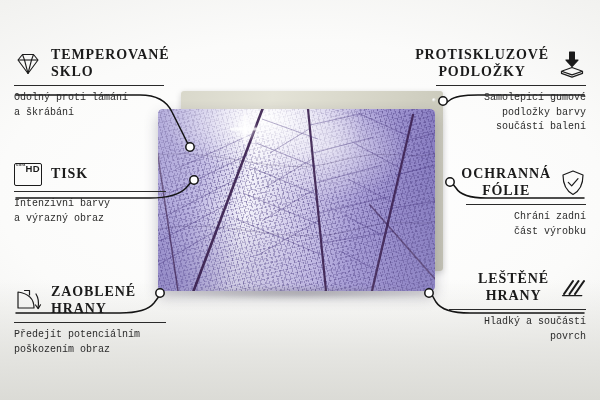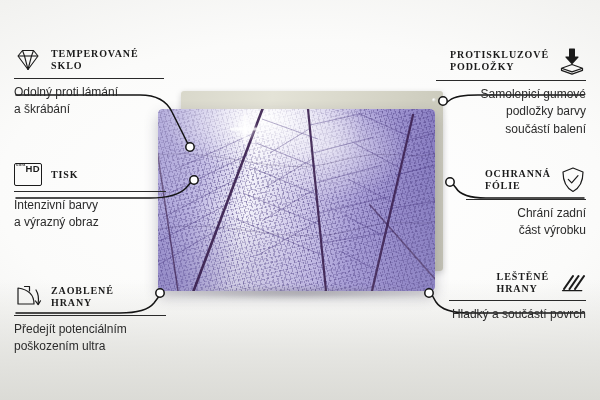--- a/index.html
+++ b/index.html
@@ -96,28 +96,28 @@
   #wires{position:absolute;inset:0;width:600px;height:400px;pointer-events:none;}
 
   
   .feat{position:absolute;}
   .feat .head{display:flex;align-items:center;gap:9px;}
   .feat.right .head{flex-direction:row-reverse;}
   .titles{line-height:1.18;}
   .titles .t1,.titles .t2{
     font-family:"Liberation Serif",serif;
     font-weight:700;letter-spacing:.9px;
-    font-size:10px;color:#1b1b1b;text-transform:uppercase;
+    font-size:14px;color:#1b1b1b;text-transform:uppercase;
     white-space:nowrap;
   }
-  .feat.right .titles{text-align:left;}
+  .feat.right .titles{text-align:center;}
   .rule{height:1px;background:#2a2a2a;margin:5px 0 5px 0;}
   .desc{
-    font-family:Liberation Sans, sans-serif;
-    font-size:12px;color:#2b2b2b;line-height:1.45;white-space:pre-line;
+    font-family:Liberation Mono, monospace;
+    font-size:10px;color:#2b2b2b;line-height:1.45;white-space:pre-line;
   }
   .feat.right .desc{text-align:right;}
   .ico{flex:0 0 auto;display:block;}
 
   
   .hdbadge{
     width:26px;height:21px;border:1.1px solid #1b1b1b;border-radius:2px;
     display:flex;flex-direction:row;align-items:flex-start;justify-content:center;
     line-height:1;
   }
@@ -264,21 +264,21 @@
           <path d="M21.5 17 L24.2 20.6 L26.5 16.8"></path>
         </g>
       </svg>
       <div class="titles">
         <div class="t1">ZAOBLENÉ</div>
         <div class="t2">HRANY</div>
       </div>
     </div>
     <div class="rule"></div>
     <div class="desc">Předejít potenciálním
-poškozením ultra</div>
+poškozením obraz</div>
   </div>
 
   <div class="feat right" style="left:436px;top:47px;width:150px;">
     <div class="head">
       <svg class="ico" width="28" height="28" viewBox="0 0 28 28">
         <g fill="none" stroke="#1b1b1b" stroke-width="1.2" stroke-linejoin="round">
           <path d="M11.6 2 L16.4 2 L16.4 10 L20 10 L14 16.5 L8 10 L11.6 10 Z" fill="#1b1b1b"></path>
           <path d="M14 17.5 L24.5 21.2 L14 24.9 L3.5 21.2 Z"></path>
           <path d="M3.5 21.2 L3.5 23.4 L14 27.1 L24.5 23.4 L24.5 21.2"></path>
         </g>

